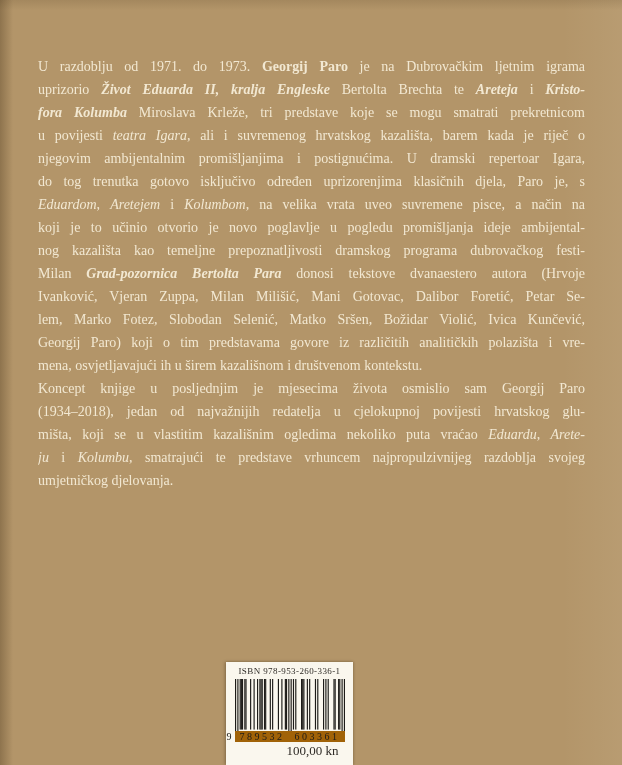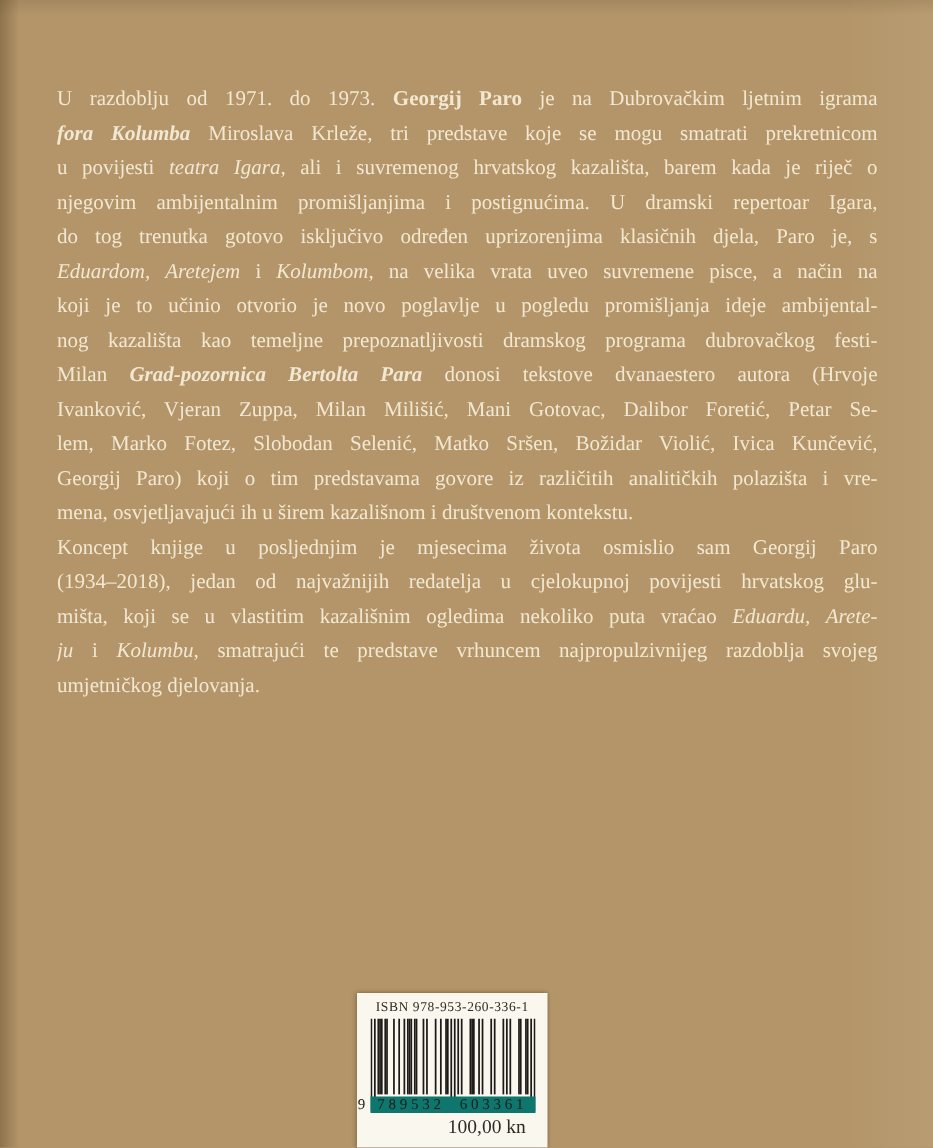--- a/index.html
+++ b/index.html
@@ -27,49 +27,50 @@
     height: 23px; overflow: hidden;
     text-align: justify; text-align-last: justify;
     white-space: normal;
   }
   .line.last { text-align-last: left; }
   .b  { font-weight: bold; }
   .i  { font-style: italic; }
   .bi { font-weight: bold; font-style: italic; }
 
   .barcode-label {
-    position: absolute; left: 238px; top: 662px; width: 127px; height: 103px;
+    position: absolute; left: 226px; top: 662px; width: 127px; height: 103px;
     background: #faf7ee;
     box-shadow: -1px 0 3px rgba(40,25,5,.35), 1px 0 2px rgba(40,25,5,.15);
     text-align: center; color: #2f2b26;
     box-sizing: border-box; padding-top: 4px;
   }
   .isbn-line {
     font-size: 9px; line-height: 11px; letter-spacing: .4px; white-space: nowrap;
   }
   .ean-wrap { position: relative; width: 110px; height: 62px; margin: 2px auto 0; }
   .ean-wrap svg { display: block; width: 110px; height: 62px; fill: #1d1b18; }
   .ean-digits {
     position: absolute; left: 0; bottom: -1px; width: 100%;
     display: flex; align-items: flex-end;
     font-size: 10px; line-height: 11px; color: #1d1b18;
     font-family: "Liberation Serif", "DejaVu Serif", serif;
   }
   .ean-digit-lead { position: absolute; left: -8px; bottom: 0; }
-  .ean-digits .g { flex: 1; text-align: center; letter-spacing: 2.5px; background: #0f766e; }
+  .ean-digits .g { flex: 1; text-align: center; letter-spacing: 2.5px; background: #a16207; }
   .price-line { font-size: 13px; line-height: 16px; margin-top: 2px; padding-left: 46px; }
 </style>
 </head>
 <body>
 
 <div class="cover">
 
   <div class="text-block">
       <div class="paragraph">
         <div class="line"><span>U razdoblju od 1971. do 1973. </span><span class="b">Georgij Paro</span><span> je na Dubrovačkim ljetnim igrama</span></div>
+        <div class="line"><span>uprizorio </span><span class="bi">Život Eduarda II, kralja Engleske</span><span> Bertolta Brechta te </span><span class="bi">Areteja</span><span> i </span><span class="bi">Kristo-</span></div>
         <div class="line"><span class="bi">fora Kolumba</span><span> Miroslava Krleže, tri predstave koje se mogu smatrati prekretnicom</span></div>
         <div class="line"><span>u povijesti </span><span class="i">teatra Igara</span><span>, ali i suvremenog hrvatskog kazališta, barem kada je riječ o</span></div>
         <div class="line"><span>njegovim ambijentalnim promišljanjima i postignućima. U dramski repertoar Igara,</span></div>
         <div class="line"><span>do tog trenutka gotovo isključivo određen uprizorenjima klasičnih djela, Paro je, s</span></div>
         <div class="line"><span class="i">Eduardom</span><span>, </span><span class="i">Aretejem</span><span> i </span><span class="i">Kolumbom</span><span>, na velika vrata uveo suvremene pisce, a način na</span></div>
         <div class="line"><span>koji je to učinio otvorio je novo poglavlje u pogledu promišljanja ideje ambijental-</span></div>
         <div class="line"><span>nog kazališta kao temeljne prepoznatljivosti dramskog programa dubrovačkog festi-</span></div>
       </div>
       <div class="paragraph">
         <div class="line"><span>Milan </span><span class="bi">Grad-pozornica Bertolta Para</span><span> donosi tekstove dvanaestero autora (Hrvoje</span></div>

